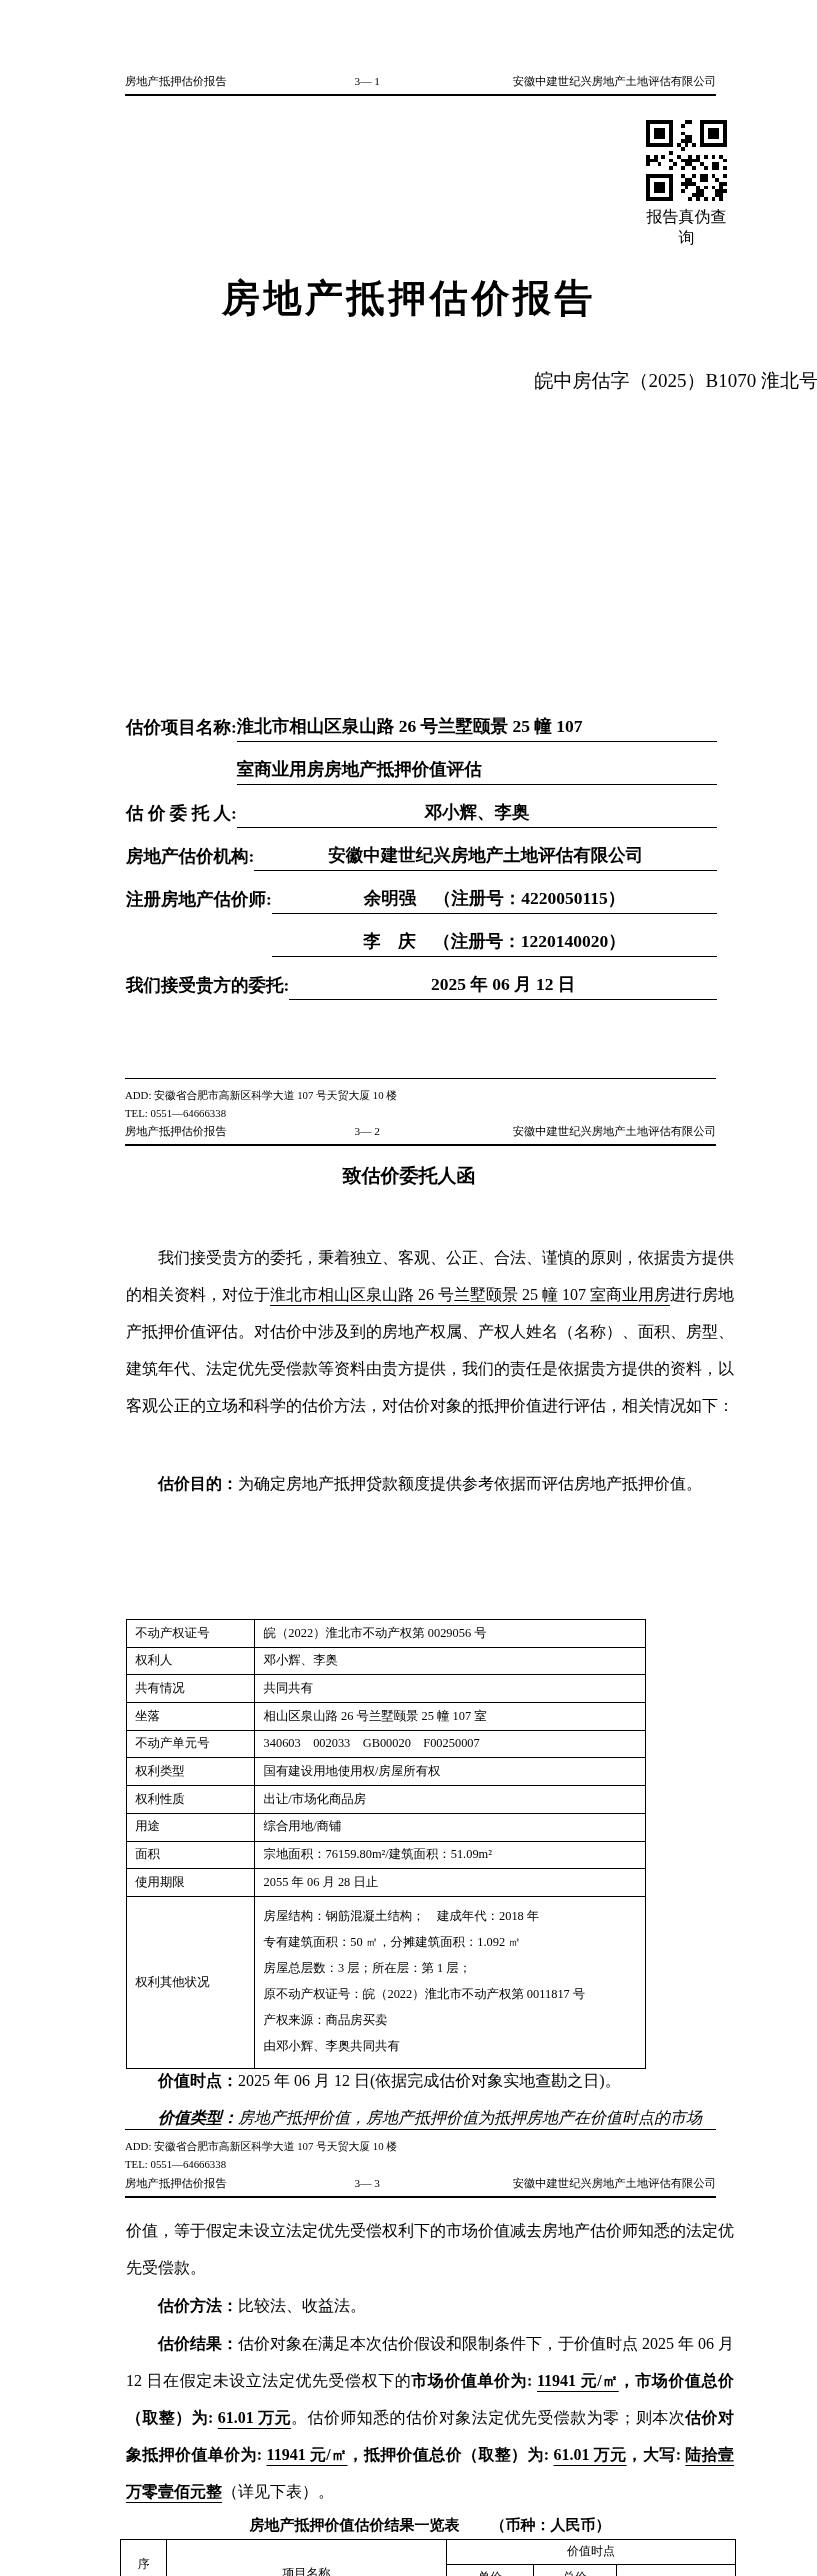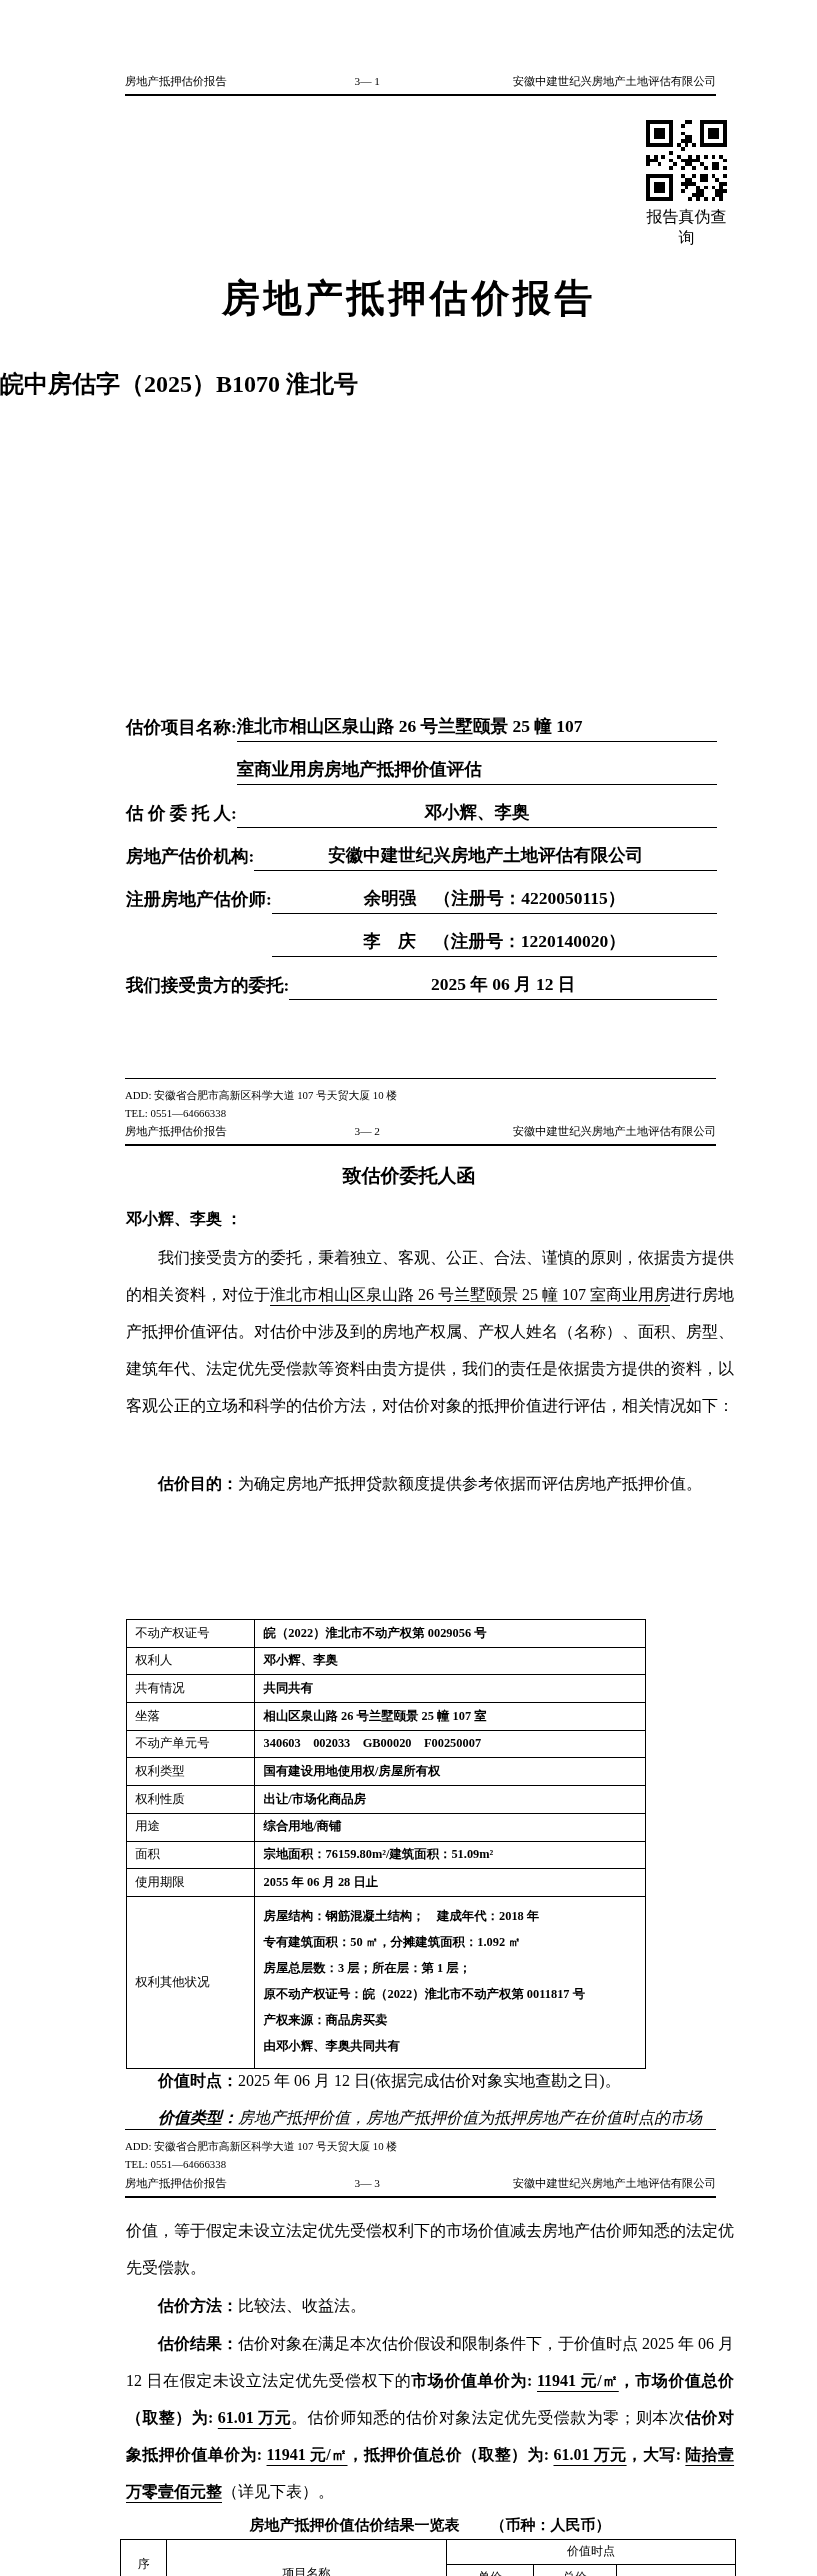--- a/index.html
+++ b/index.html
@@ -22,40 +22,40 @@
     padding-top:8.2px;font-size:10.8px;line-height:17.5px;
   }
   .pgfoot div{white-space:nowrap;}
   
   .qr-wrap{left:646px;top:120px;width:81px;height:81px;}
   .qr-cap{left:639px;top:207px;width:95px;text-align:center;font-size:16px;}
   .cover-title{
     left:0;top:273px;width:100%;text-align:center;
     font-size:38px;font-weight:bold;letter-spacing:3.6px;
   }
-  .cover-no{left:0;top:368px;width:100%;text-align:left;font-size:24px;font-weight:bold;}
+  .cover-no{left:0;top:368px;width:100%;text-align:right;font-size:19px;font-weight:normal;}
   .fields{left:126px;top:699px;width:591px;}
   .frow{display:flex;height:43px;align-items:flex-end;font-size:17.5px;font-weight:bold;line-height:23px;}
   .flabel{white-space:pre;padding-bottom:2.6px;}
   .flabel.ghost{visibility:hidden;}
   .fvalue{flex:1;border-bottom:1px solid #000;padding-bottom:2.6px;text-align:center;white-space:nowrap;}
   .fvalue.left{text-align:left;}
   
   .ltitle{left:0;top:1163px;width:100%;text-align:center;font-size:19px;font-weight:bold;}
   .salut{left:126px;top:1209px;width:608px;font-size:16px;font-weight:bold;}
   .para{left:126px;width:608px;font-size:16px;line-height:37px;text-align:justify;}
   .ind{text-indent:2em;}
   .useg{text-decoration:underline;text-underline-offset:4.6px;text-decoration-thickness:1px;}
   .bseg{font-weight:bold;}
   b.plabel{font-weight:bold;}
   
   .ptable{left:126px;top:1619px;width:520px;border-collapse:collapse;font-size:12.4px;}
   .ptable td{border:1.5px solid #000;padding:4.6px 8.2px;vertical-align:middle;line-height:17.5px;}
   .ptable td.lab{width:111px;}
-  .ptable td.val{white-space:pre-line;font-weight:bold;}
+  .ptable td.val{white-space:pre-line;}
   .ptable td.tall{line-height:26px;padding-top:6.2px;padding-bottom:9px;}
   
   .rtitle{left:126px;top:2516px;width:608px;text-align:center;font-size:15px;font-weight:bold;}
   .rtitle .cur{font-weight:bold;margin-left:31px;}
   .rtable{left:120px;top:2539px;width:616px;border-collapse:collapse;font-size:12px;text-align:center;}
   .rtable td{border:1.5px solid #000;padding:3.1px 5.2px;vertical-align:middle;line-height:17.5px;}
   .rtable td.hdr{white-space:pre-line;line-height:18.5px;}
   .rtable .seqcol{width:35px;}
   .rtable .itemcol{width:268px;}
   .rtable .unitcol{width:76px;}
@@ -302,21 +302,20 @@
     <div>TEL: 0551—64666338</div>
   </div>
 
   <div class="abs pghead" style="top:1125px;">
     <span class="h-left">房地产抵押估价报告</span>
     <span class="h-mid">3— 2</span>
     <span class="h-right">安徽中建世纪兴房地产土地评估有限公司</span>
   </div>
 
   <div class="abs ltitle">致估价委托人函</div>
-  <div class="abs salut">邓小辉、李奥 ：</div>
 
   <div class="abs para ind" style="top:1239px;"><span>我们接受贵方的委托，秉着独立、客观、公正、合法、谨慎的原则，依据贵方提供的相关资料，对位于</span><span class="useg">淮北市相山区泉山路 26 号兰墅颐景 25 幢 107 室商业用房</span><span>进行房地产抵押价值评估。对估价中涉及到的房地产权属、产权人姓名（名称）、面积、房型、建筑年代、法定优先受偿款等资料由贵方提供，我们的责任是依据贵方提供的资料，以客观公正的立场和科学的估价方法，对估价对象的抵押价值进行评估，相关情况如下：</span></div>
 
   <div class="abs para ind" style="top:1465px;">
     <b class="plabel">估价目的：</b><span>为确定房地产抵押贷款额度提供参考依据而评估房地产抵押价值。</span>
   </div>
 
 
   <table class="abs ptable">
     <tbody>

